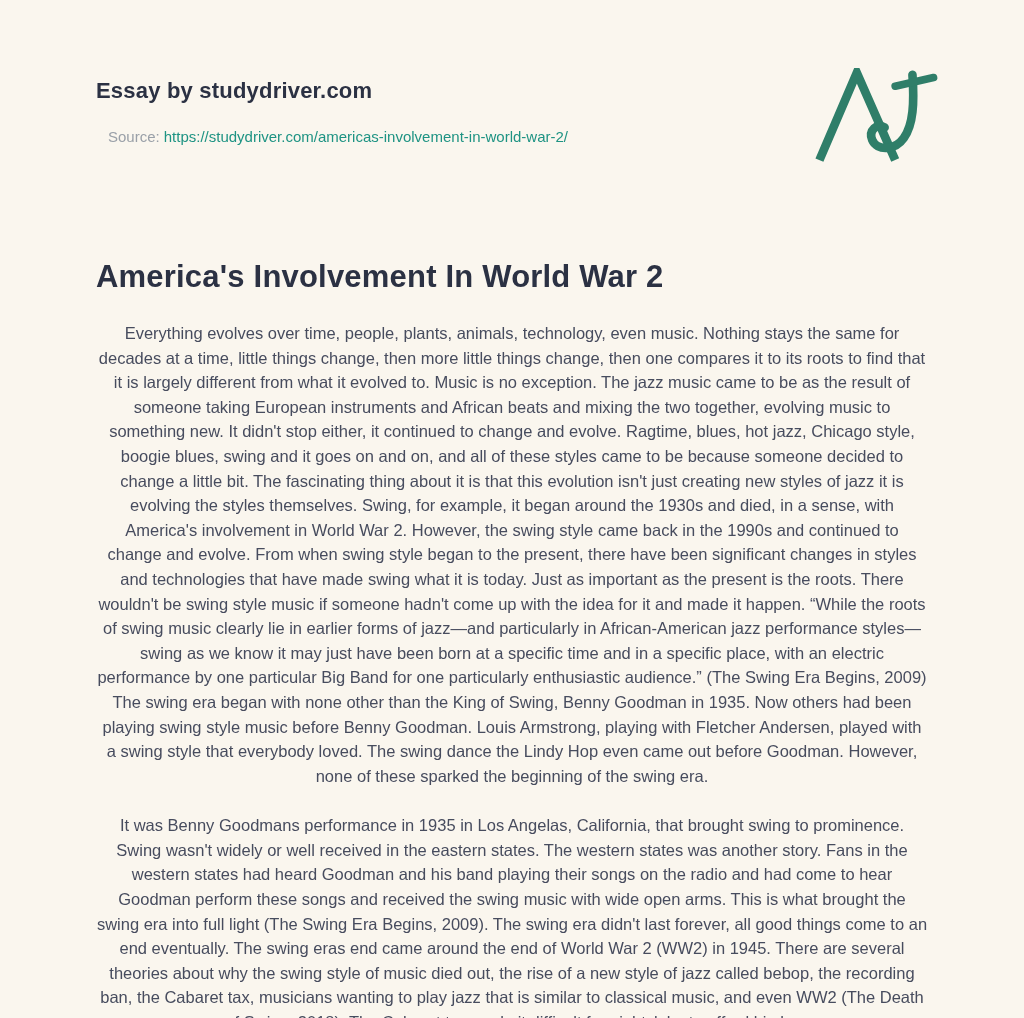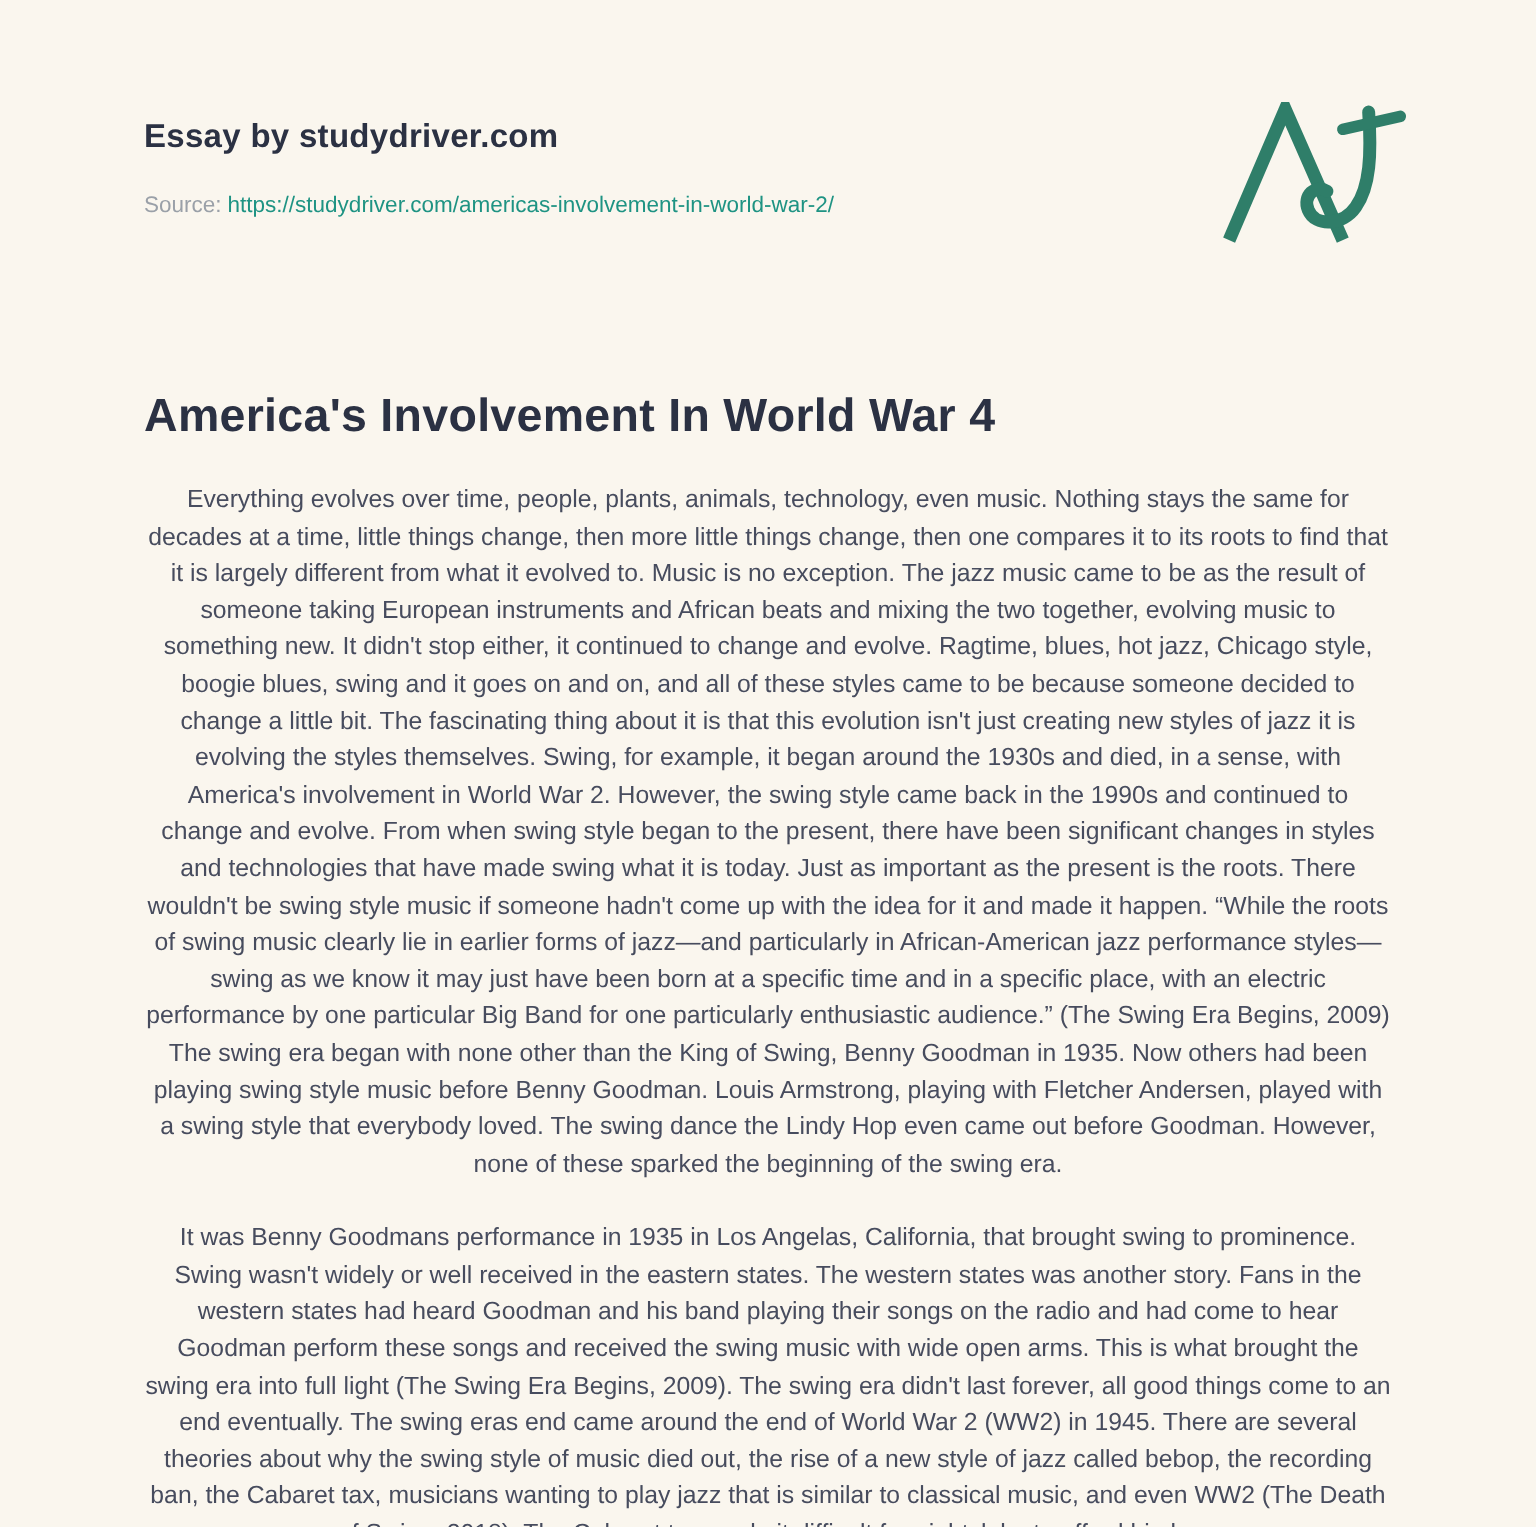--- a/index.html
+++ b/index.html
@@ -21,20 +21,21 @@
   .byline {
     font-size: 22px;
     font-weight: 700;
     color: #2b3143;
     letter-spacing: 0.2px;
   }
   .source-line {
     margin-top: 24px;
     font-size: 15px;
     color: #9aa0a8;
+    margin-left: 12px;
   }
   .source-line a {
     color: #1e9383;
     text-decoration: none;
     margin-left: 4px;
   }
   .logo {
     position: absolute;
     top: 68px;
     right: -12px; 
@@ -73,21 +74,21 @@
     <div class="logo">
       <svg viewBox="0 0 132 98" fill="none" xmlns="http://www.w3.org/2000/svg">
         <path d="M7 96 L46 5 L86 96" stroke="#2f7e69" stroke-width="9" fill="none"></path>
         <path d="M104 7 C106 36 105 59 95 73 C86 86 67 87 62 75 C58 65 67 57 75 62" stroke="#2f7e69" stroke-width="9" fill="none" stroke-linecap="round"></path>
         <path d="M86 19 L126 10" stroke="#2f7e69" stroke-width="8" stroke-linecap="round"></path>
       </svg>
     </div>
   </header>
 
   <main class="content">
-    <h1 class="title">America's Involvement In World War 4</h1>
+    <h1 class="title">America's Involvement In World War 2</h1>
 
     <div class="essay-body">
       <p>Everything evolves over time, people, plants, animals, technology, even music. Nothing stays the same for decades at a time, little things change, then more little things change, then one compares it to its roots to find that it is largely different from what it evolved to. Music is no exception. The jazz music came to be as the result of someone taking European instruments and African beats and mixing the two together, evolving music to something new. It didn't stop either, it continued to change and evolve. Ragtime, blues, hot jazz, Chicago style, boogie blues, swing and it goes on and on, and all of these styles came to be because someone decided to change a little bit. The fascinating thing about it is that this evolution isn't just creating new styles of jazz it is evolving the styles themselves. Swing, for example, it began around the 1930s and died, in a sense, with America's involvement in World War 2. However, the swing style came back in the 1990s and continued to change and evolve. From when swing style began to the present, there have been significant changes in styles and technologies that have made swing what it is today. Just as important as the present is the roots. There wouldn't be swing style music if someone hadn't come up with the idea for it and made it happen. “While the roots of swing music clearly lie in earlier forms of jazz—and particularly in African-American jazz performance styles—swing as we know it may just have been born at a specific time and in a specific place, with an electric performance by one particular Big Band for one particularly enthusiastic audience.” (The Swing Era Begins, 2009) The swing era began with none other than the King of Swing, Benny Goodman in 1935. Now others had been playing swing style music before Benny Goodman. Louis Armstrong, playing with Fletcher Andersen, played with a swing style that everybody loved. The swing dance the Lindy Hop even came out before Goodman. However, none of these sparked the beginning of the swing era.</p>
       <p>It was Benny Goodmans performance in 1935 in Los Angelas, California, that brought swing to prominence. Swing wasn't widely or well received in the eastern states. The western states was another story. Fans in the western states had heard Goodman and his band playing their songs on the radio and had come to hear Goodman perform these songs and received the swing music with wide open arms. This is what brought the swing era into full light (The Swing Era Begins, 2009). The swing era didn't last forever, all good things come to an end eventually. The swing eras end came around the end of World War 2 (WW2) in 1945. There are several theories about why the swing style of music died out, the rise of a new style of jazz called bebop, the recording ban, the Cabaret tax, musicians wanting to play jazz that is similar to classical music, and even WW2 (The Death of Swing, 2018). The Cabaret tax made it difficult for nightclubs to afford big ba</p>
     </div>
   </main>
 
 </div>
 
 </body></html>

